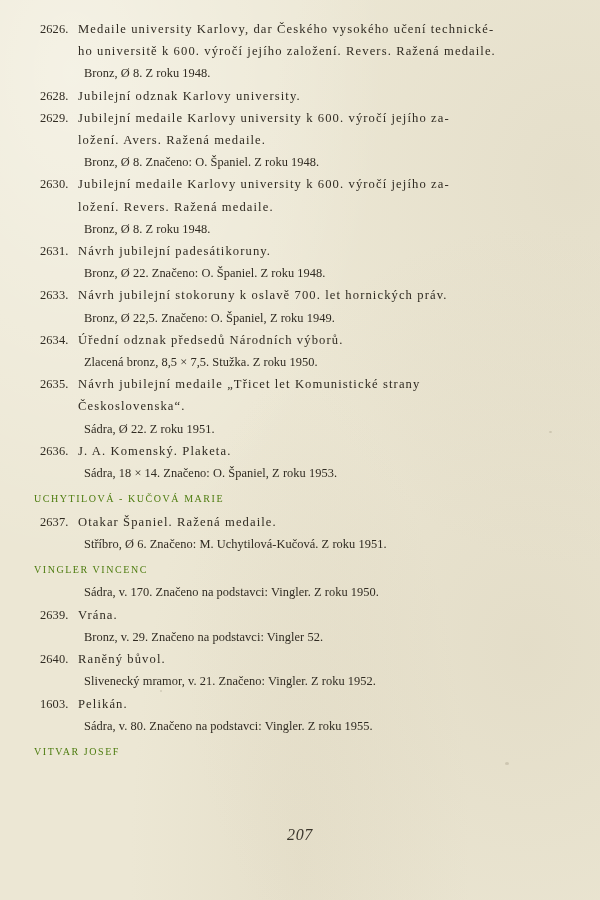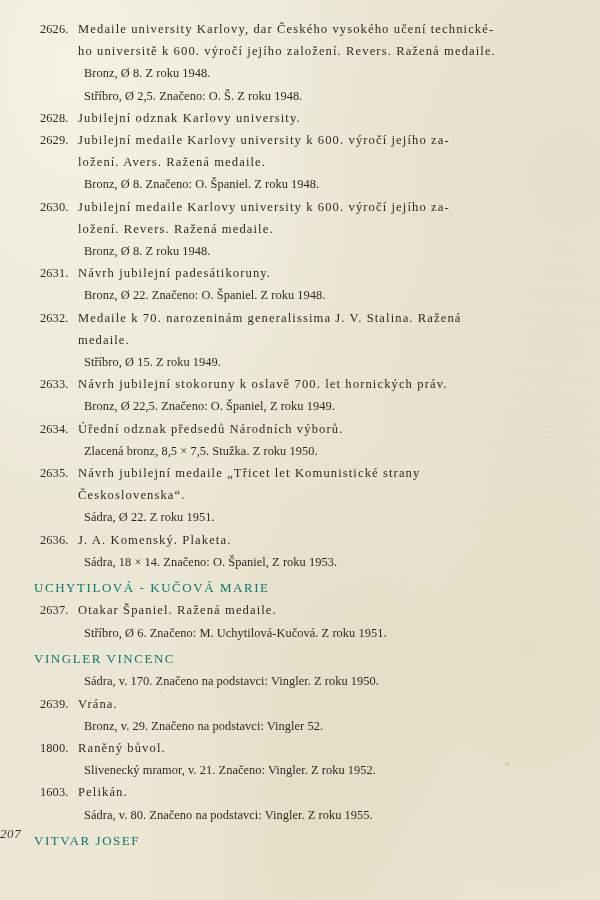--- a/index.html
+++ b/index.html
@@ -43,26 +43,26 @@
   }
 
   .catalog {
     margin: 0;
     padding: 0;
     list-style: none;
   }
 
   
   .artist-heading {
-    font-size: 13px;
+    font-size: 10px;
     letter-spacing: 1.55px;
     line-height: 22.4px;
     margin: 4px 0 0 0;
     padding-left: 0;
-    color: #0f766e;
+    color: #4d7c0f;
     white-space: nowrap;
   }
 
   
   .entry {
     margin: 0;
     padding: 0;
   }
   .entry-title-line {
     display: flex;
@@ -97,23 +97,23 @@
     padding-left: 50px;
     white-space: nowrap;
   }
 
   
   .folio {
     position: absolute;
     left: 0;
     right: 0;
     top: 826px;
-    text-align: left;
+    text-align: center;
     font-style: italic;
-    font-size: 13px;
+    font-size: 16px;
     letter-spacing: 0.6px;
     color: #3a352b;
   }
 </style>
 </head>
 <body>
 
 <div class="paper-grain"></div>
 <div class="speck" style="left:505px;top:762px;width:4px;height:3px;"></div>
 <div class="speck" style="left:549px;top:431px;width:3px;height:2px;"></div>
@@ -126,21 +126,20 @@
           <span class="entry-num">2626.</span>
           <span class="entry-title justify-all">Medaile university Karlovy, dar Českého vysokého učení technické-</span>
         </div>
         <div class="entry-title-line">
           <span class="entry-num">&nbsp;</span>
           <span class="entry-title">ho universitě k 600. výročí jejího založení. Revers. Ražená medaile.</span>
         </div>
         <div class="entry-desc">Bronz, Ø 8. Z roku 1948.</div>
       </div>
       <div class="entry">
-        <div class="entry-desc">Stříbro, Ø 2,5. Značeno: O. Š. Z roku 1948.</div>
       </div>
       <div class="entry">
         <div class="entry-title-line">
           <span class="entry-num">2628.</span>
           <span class="entry-title">Jubilejní odznak Karlovy university.</span>
         </div>
       </div>
       <div class="entry">
         <div class="entry-title-line">
           <span class="entry-num">2629.</span>
@@ -165,31 +164,20 @@
       </div>
       <div class="entry">
         <div class="entry-title-line">
           <span class="entry-num">2631.</span>
           <span class="entry-title">Návrh jubilejní padesátikoruny.</span>
         </div>
         <div class="entry-desc">Bronz, Ø 22. Značeno: O. Španiel. Z roku 1948.</div>
       </div>
       <div class="entry">
         <div class="entry-title-line">
-          <span class="entry-num">2632.</span>
-          <span class="entry-title justify-all">Medaile k 70. narozeninám generalissima J. V. Stalina. Ražená</span>
-        </div>
-        <div class="entry-title-line">
-          <span class="entry-num">&nbsp;</span>
-          <span class="entry-title">medaile.</span>
-        </div>
-        <div class="entry-desc">Stříbro, Ø 15. Z roku 1949.</div>
-      </div>
-      <div class="entry">
-        <div class="entry-title-line">
           <span class="entry-num">2633.</span>
           <span class="entry-title">Návrh jubilejní stokoruny k oslavě 700. let hornických práv.</span>
         </div>
         <div class="entry-desc">Bronz, Ø 22,5. Značeno: O. Španiel, Z roku 1949.</div>
       </div>
       <div class="entry">
         <div class="entry-title-line">
           <span class="entry-num">2634.</span>
           <span class="entry-title">Úřední odznak předsedů Národních výborů.</span>
         </div>
@@ -227,21 +215,21 @@
       </div>
       <div class="entry">
         <div class="entry-title-line">
           <span class="entry-num">2639.</span>
           <span class="entry-title">Vrána.</span>
         </div>
         <div class="entry-desc">Bronz, v. 29. Značeno na podstavci: Vingler 52.</div>
       </div>
       <div class="entry">
         <div class="entry-title-line">
-          <span class="entry-num">1800.</span>
+          <span class="entry-num">2640.</span>
           <span class="entry-title">Raněný bůvol.</span>
         </div>
         <div class="entry-desc">Slivenecký mramor, v. 21. Značeno: Vingler. Z roku 1952.</div>
       </div>
       <div class="entry">
         <div class="entry-title-line">
           <span class="entry-num">1603.</span>
           <span class="entry-title">Pelikán.</span>
         </div>
         <div class="entry-desc">Sádra, v. 80. Značeno na podstavci: Vingler. Z roku 1955.</div>

